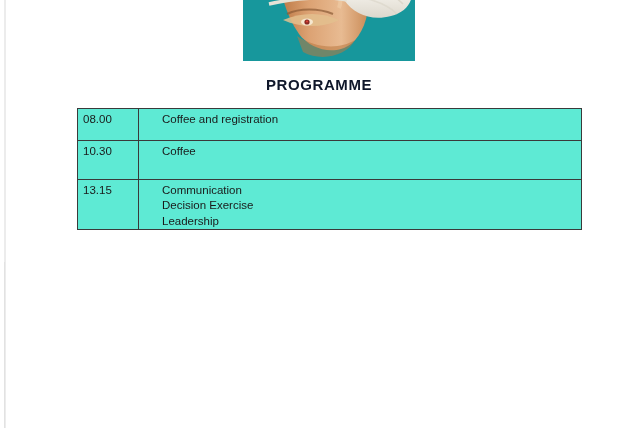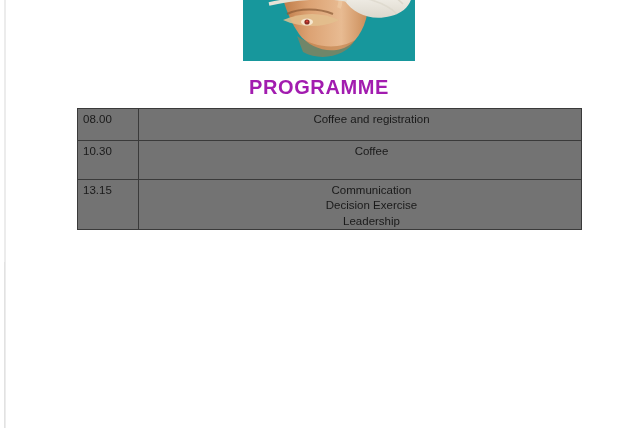--- a/index.html
+++ b/index.html
@@ -56,24 +56,24 @@
   }
   #header-photo svg { display: block; }
 
   
   #programme-title {
     position: absolute;
     left: 0;
     top: 76px;
     width: 638px;
     text-align: center;
-    font-size: 20px;
+    font-size: 15px;
     font-weight: bold;
     letter-spacing: 0.6px;
-    color: #a21caf;
+    color: #0f172a;
     font-family: "Liberation Sans", sans-serif;
   }
 
   
   #programme-table {
     position: absolute;
     left: 77px;
     top: 108px;
     width: 504px;
     border-collapse: collapse;
@@ -82,29 +82,28 @@
     color: #1a1a1a;
   }
   #programme-table col.c-time { width: 61px; }
   #programme-table col.c-desc { width: 443px; }
 
   #programme-table td {
     border: 1px solid #3a3a3a;
     vertical-align: top;
     padding: 3px 0 4px 0;
     line-height: 15.4px;
-    background: #737373;
+    background: #5eead4;
   }
   #programme-table td.time {
     padding-left: 5px;
     white-space: nowrap;
   }
   #programme-table td.desc {
     padding-left: 23px;
-    text-align: center;
   }
   #programme-table tr.break td {
     font-weight: normal;
   }
   #programme-table tr.break td.time {
     font-weight: normal;
   }
   
   #programme-table tr.block td { padding-bottom: 14px; }
   #programme-table tr.single td { padding-bottom: 13px; }

